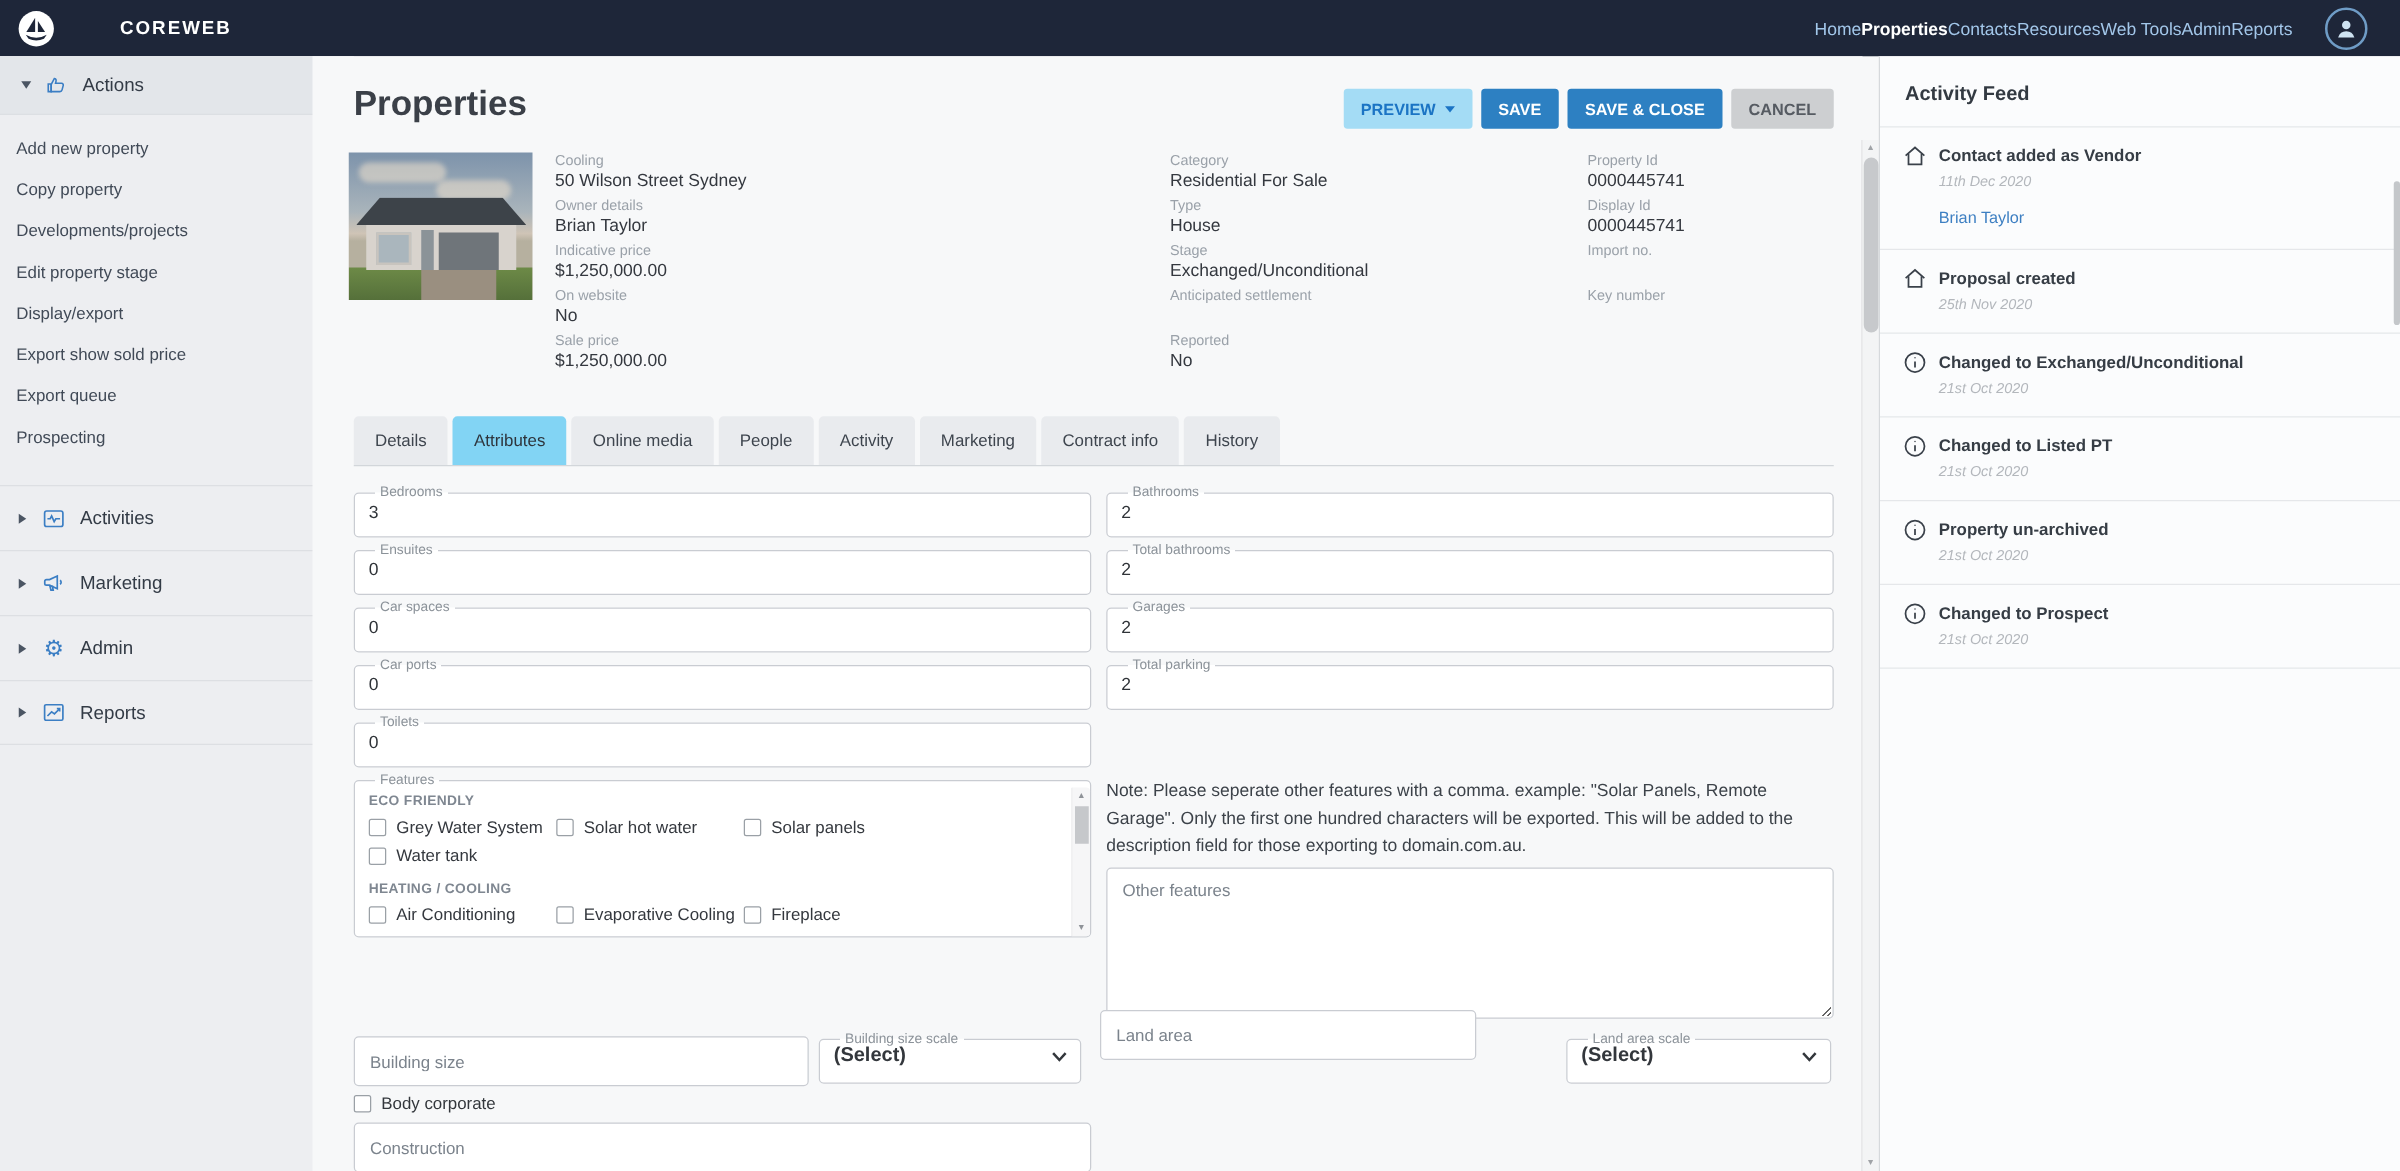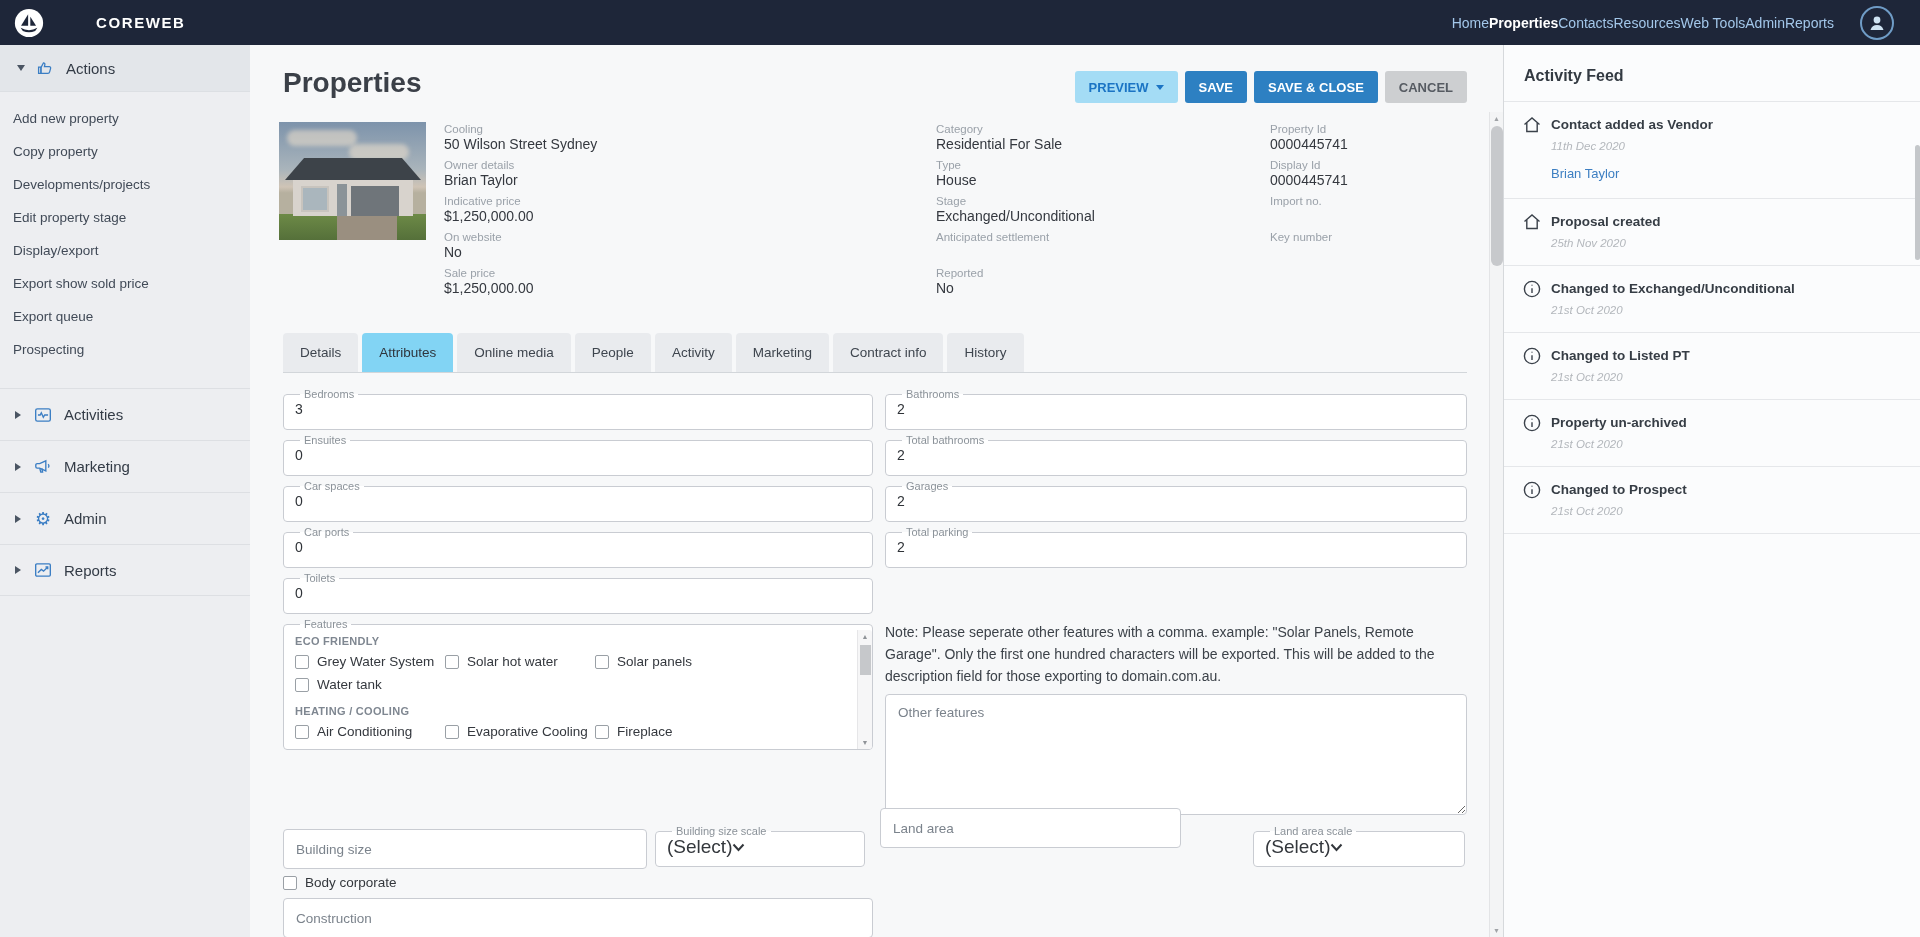--- a/index.html
+++ b/index.html
@@ -82,21 +82,21 @@
   .other-box { position:absolute; left:602px; top:305px; width:582px; height:121px; }
   .other-box textarea { width:100%; height:100%; border:1px solid #c9ccd2; border-radius:4px; background:#fff; padding:10px 12px; font-size:13.5px; color:#333; font-family:"Liberation Sans",sans-serif; resize:both; outline:none; }
   .other-box textarea::placeholder, .plain-input::placeholder { color:#7b838c; opacity:1; }
   .plain-input { height:40px; border:1px solid #c9ccd2; border-radius:4px; background:#fff; padding:0 12px; font-size:13.5px; color:#333; font-family:"Liberation Sans",sans-serif; outline:none; }
   .bs-input { position:absolute; left:0; top:440px; width:364px; }
   .la-input { position:absolute; left:597px; top:419px; width:301px; }
   fieldset.select { position:absolute; top:437px; height:41px; border:1px solid #c9ccd2; border-radius:4px; background:#fff; padding:0 10px 0 11px; cursor:pointer; }
   fieldset.select legend { font-size:11px; color:#8b9299; padding:0 4px; margin-left:5px; line-height:11px; }
   .bs-scale { left:372px; width:210px; }
   .la-scale { left:970px; width:212px; }
-  .select-value { display:flex; align-items:center; justify-content:flex-start; font-size:19px; color:#33373c; margin-top:-1px; }
+  .select-value { display:flex; align-items:center; justify-content:space-between; font-size:16px; color:#33373c; margin-top:-1px;font-weight:bold; }
   .body-corp { position:absolute; left:0; top:486px; display:flex; align-items:center; font-size:13.5px; color:#33373c; cursor:pointer; }
   .construction { position:absolute; left:0; top:509px; width:590px; }
 
   
   .vscroll { position:absolute; left:1489px; top:112px; width:14px; bottom:0; background:#f3f4f5; border-left:1px solid #e3e4e6; }
   .vscroll .arr { position:absolute; left:0; width:13px; text-align:center; font-size:7px; color:#a0a3a7; }
   .vthumb { position:absolute; left:1px; top:14px; width:12px; height:140px; background:#c7c9cc; border-radius:6px; }
 
   
   .feed { position:absolute; left:1503px; top:45px; right:0; bottom:0; background:#fbfcfd; border-left:1px solid #d6d9dc; }

